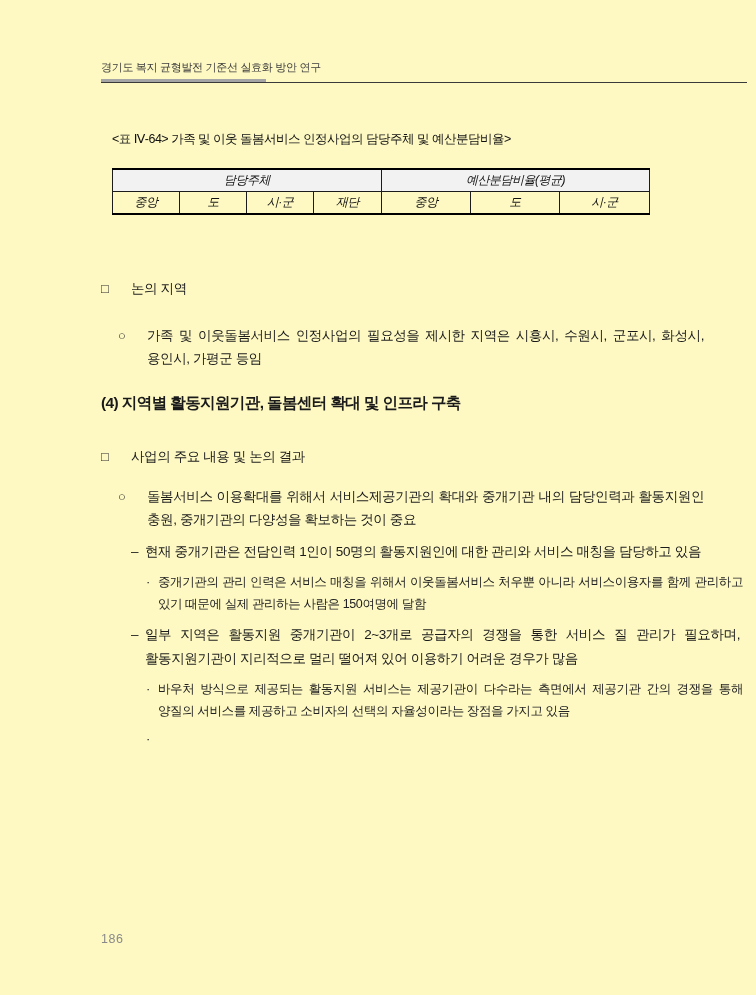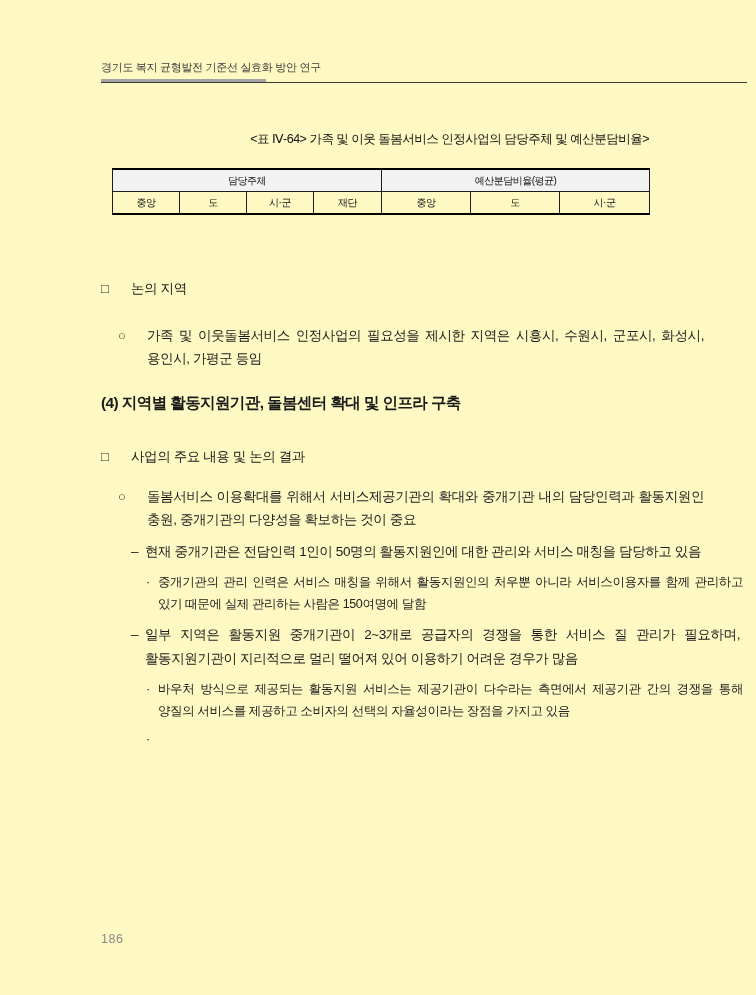--- a/index.html
+++ b/index.html
@@ -16,28 +16,29 @@
   .running-head-text{
     position:absolute;left:101px;top:60px;
     font-size:11px;letter-spacing:-0.3px;color:#3c3c3c;
   }
   .rule-thin{position:absolute;left:101px;top:82px;width:646px;height:1px;background:#3a3a3a;}
   .rule-thick{position:absolute;left:101px;top:79px;width:165px;height:4px;background:#a5a5a5;}
 
   
   .table-title{
     position:absolute;left:112px;top:131px;width:537px;
-    text-align:right;font-size:12.5px;letter-spacing:-0.5px;color:#111;
+    text-align:left;font-size:12.5px;letter-spacing:-0.5px;color:#111;
   }
   .stat-table{
     position:absolute;left:112px;top:168px;width:537px;
     border-collapse:collapse;
     border-top:2px solid #000;border-bottom:2px solid #000;
-    font-size:10px;color:#111;
+    font-size:12px;color:#111;
     table-layout:fixed;
+    font-style:italic;
   }
   .stat-table td{
     border:1px solid #1c1c1c;
     text-align:center;vertical-align:middle;
     height:21px;padding:0 2px;letter-spacing:-0.5px;
   }
   .stat-table tr.group-row td{background:#f2f2f2;}
 
   
   .content{position:absolute;left:0;top:277px;width:756px;padding-left:101px;box-sizing:border-box;}
@@ -132,21 +133,21 @@
       <span>돌봄서비스 이용확대를 위해서 서비스제공기관의 확대와 중개기관 내의 담당인력과 활동지원인 충원, 중개기관의 다양성을 확보하는 것이 중요</span>
     </div>
 
     <div class="b lv-dash m-b6">
       <span class="bullet">–</span>
       <span>현재 중개기관은 전담인력 1인이 50명의 활동지원인에 대한 관리와 서비스 매칭을 담당하고 있음</span>
     </div>
 
     <div class="b lv-dot m-b7">
       <span class="bullet">·</span>
-      <span>중개기관의 관리 인력은 서비스 매칭을 위해서 활동지원인의 처우뿐 아니라 서비스이용자를 함께 관리하고 있기 때문에 실제 관리하는 사람은 150여명에 달함</span>
+      <span>중개기관의 관리 인력은 서비스 매칭을 위해서 이웃돌봄서비스 처우뿐 아니라 서비스이용자를 함께 관리하고 있기 때문에 실제 관리하는 사람은 150여명에 달함</span>
     </div>
 
     <div class="b lv-dot m-b8">
       <span class="bullet">·</span>
     </div>
 
     <div class="b lv-dash m-b9">
       <span class="bullet">–</span>
       <span>일부 지역은 활동지원 중개기관이 2~3개로 공급자의 경쟁을 통한 서비스 질 관리가 필요하며, 활동지원기관이 지리적으로 멀리 떨어져 있어 이용하기 어려운 경우가 많음</span>
     </div>

